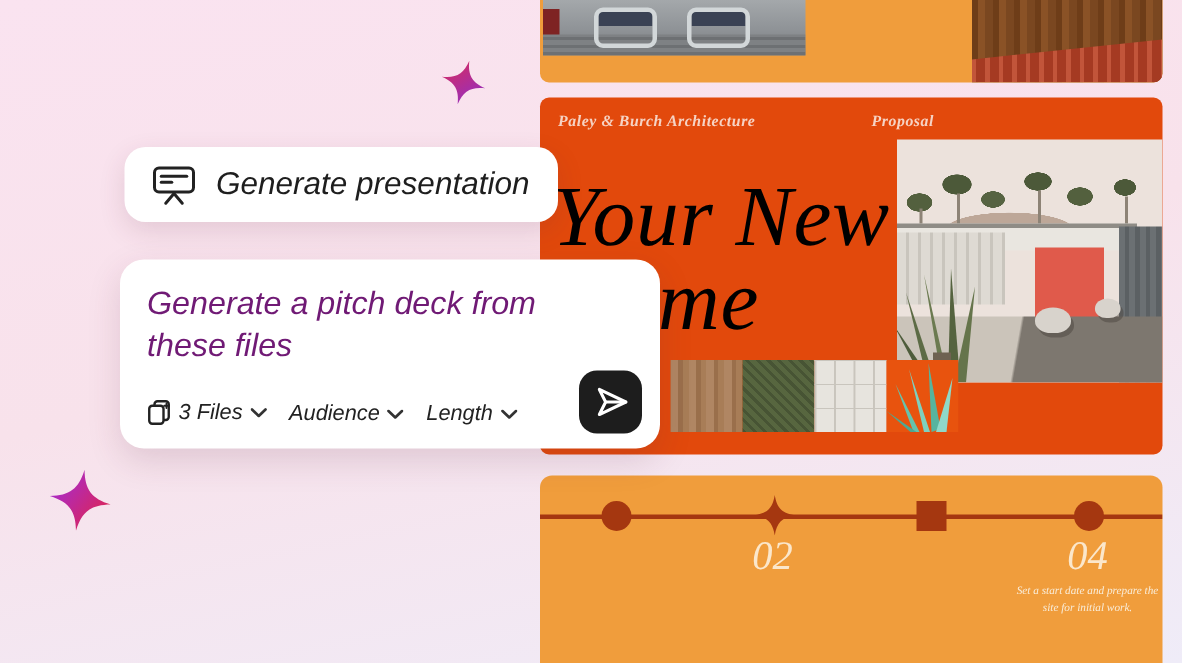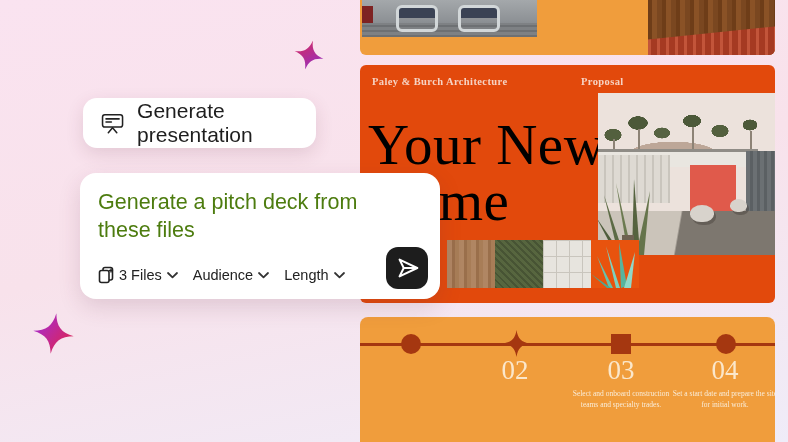--- a/index.html
+++ b/index.html
@@ -1,20 +1,21 @@
 <!DOCTYPE html>
 <html><head>
 <meta charset="utf-8">
 <style>
   * { margin:0; padding:0; box-sizing:border-box; }
   html,body { width:788px; height:442px; overflow:hidden; }
   body { font-family:"Liberation Sans", sans-serif; }
   .stage{
     position:relative; width:788px; height:442px; overflow:hidden;
     background:linear-gradient(168deg,#fae3f0 0%, #f8e2eb 48%, #efecf8 100%);
+    font-style:italic;
   }
 
   
   .sparkle{ position:absolute; }
   .sparkle-top{ left:294px; top:40px; width:30px; height:30px; transform:rotate(15deg); }
   .sparkle-bottom{ left:33px; top:313px; width:41px; height:41px; transform:rotate(8deg); }
 
   
   .slide{ position:absolute; left:360px; width:415px; overflow:hidden; }
   .slide-top{ top:0; height:55px; background:#F09D3C; border-radius:0 0 6px 6px; }
@@ -90,29 +91,29 @@
   .m1{ left:41px; } .m4{ left:356px; }
   .marker-star{ top:13px; left:143px; width:27px; height:27px; background:none; }
   .marker-square{ width:20px; height:20px; top:17px; left:251px; }
   .step{ position:absolute; top:38px; width:106px; text-align:center; color:#fbe7cb; }
   .s1{ left:-2px; } .s2{ left:102px; } .s3{ left:208px; } .s4{ left:312px; }
   .step-number{ font-family:"Liberation Serif", serif; font-size:27px; line-height:30px; }
   .step-desc{ margin-top:4px; font-family:"Liberation Serif", serif; font-size:7.5px;
     line-height:1.4; color:#f9ecd8; }
 
   
-  .pill{ position:absolute; left:83px; top:98px; width:233px; height:50px; background:#fff;
+  .pill{ position:absolute; left:83px; top:98px; width:289px; height:50px; background:#fff;
     border-radius:14px; box-shadow:0 6px 18px rgba(96,42,66,.14); display:flex; align-items:center;
     gap:13px; padding:0 18px; z-index:5; cursor:pointer; }
   .pill-label{ font-size:21px; color:#1e1e1e; }
 
   .card{ position:absolute; left:80px; top:173px; width:360px; height:126px; background:#fff;
     border-radius:16px; box-shadow:0 8px 22px rgba(96,42,66,.15); padding:15px 18px; z-index:5; }
-  .prompt-text{ width:312px; font-size:21.5px; line-height:1.32; color:#4d7c0f; }
-  .controls{ position:absolute; left:18px; bottom:15px; display:flex; align-items:center; gap:15px; }
+  .prompt-text{ width:312px; font-size:21.5px; line-height:1.32; color:#701a75; }
+  .controls{ position:absolute; left:18px; bottom:15px; display:flex; align-items:flex-end; gap:15px; }
   .control{ display:flex; align-items:center; gap:5px; font-size:14.5px; color:#222; cursor:pointer; }
   .send-btn{ position:absolute; right:12px; bottom:10px; width:42px; height:42px; background:#1d1d1d;
     border-radius:12px; display:flex; align-items:center; justify-content:center; cursor:pointer; border:none; }
 </style>
 </head>
 <body>
 
 <div class="stage">
 
   <svg class="sparkle sparkle-top" viewBox="0 0 100 100">
@@ -197,24 +198,20 @@
     <div class="marker marker-circle m1"></div>
     <svg class="marker marker-star" viewBox="0 0 100 100">
       <path d="M50 0 C55 32 68 45 100 50 C68 55 55 68 50 100 C45 68 32 55 0 50 C32 45 45 32 50 0 Z" fill="#a53710"></path>
     </svg>
     <div class="marker marker-square"></div>
     <div class="marker marker-circle m4"></div>
 
     <div class="step s2">
       <div class="step-number">02</div>
     </div>
-    <div class="step s3">
-      <div class="step-number">03</div>
-      <div class="step-desc">Select and onboard construction teams and specialty trades.</div>
-    </div>
     <div class="step s4">
       <div class="step-number">04</div>
       <div class="step-desc">Set a start date and prepare the site for initial work.</div>
     </div>
   </div>
 
   <div class="pill">
     <svg width="30" height="29" viewBox="0 0 30 29" fill="none" stroke="#222" stroke-width="2" stroke-linecap="round">
       <rect x="2" y="3" width="26" height="16" rx="3"></rect>
       <line x1="6.5" y1="8.5" x2="23.5" y2="8.5"></line>

